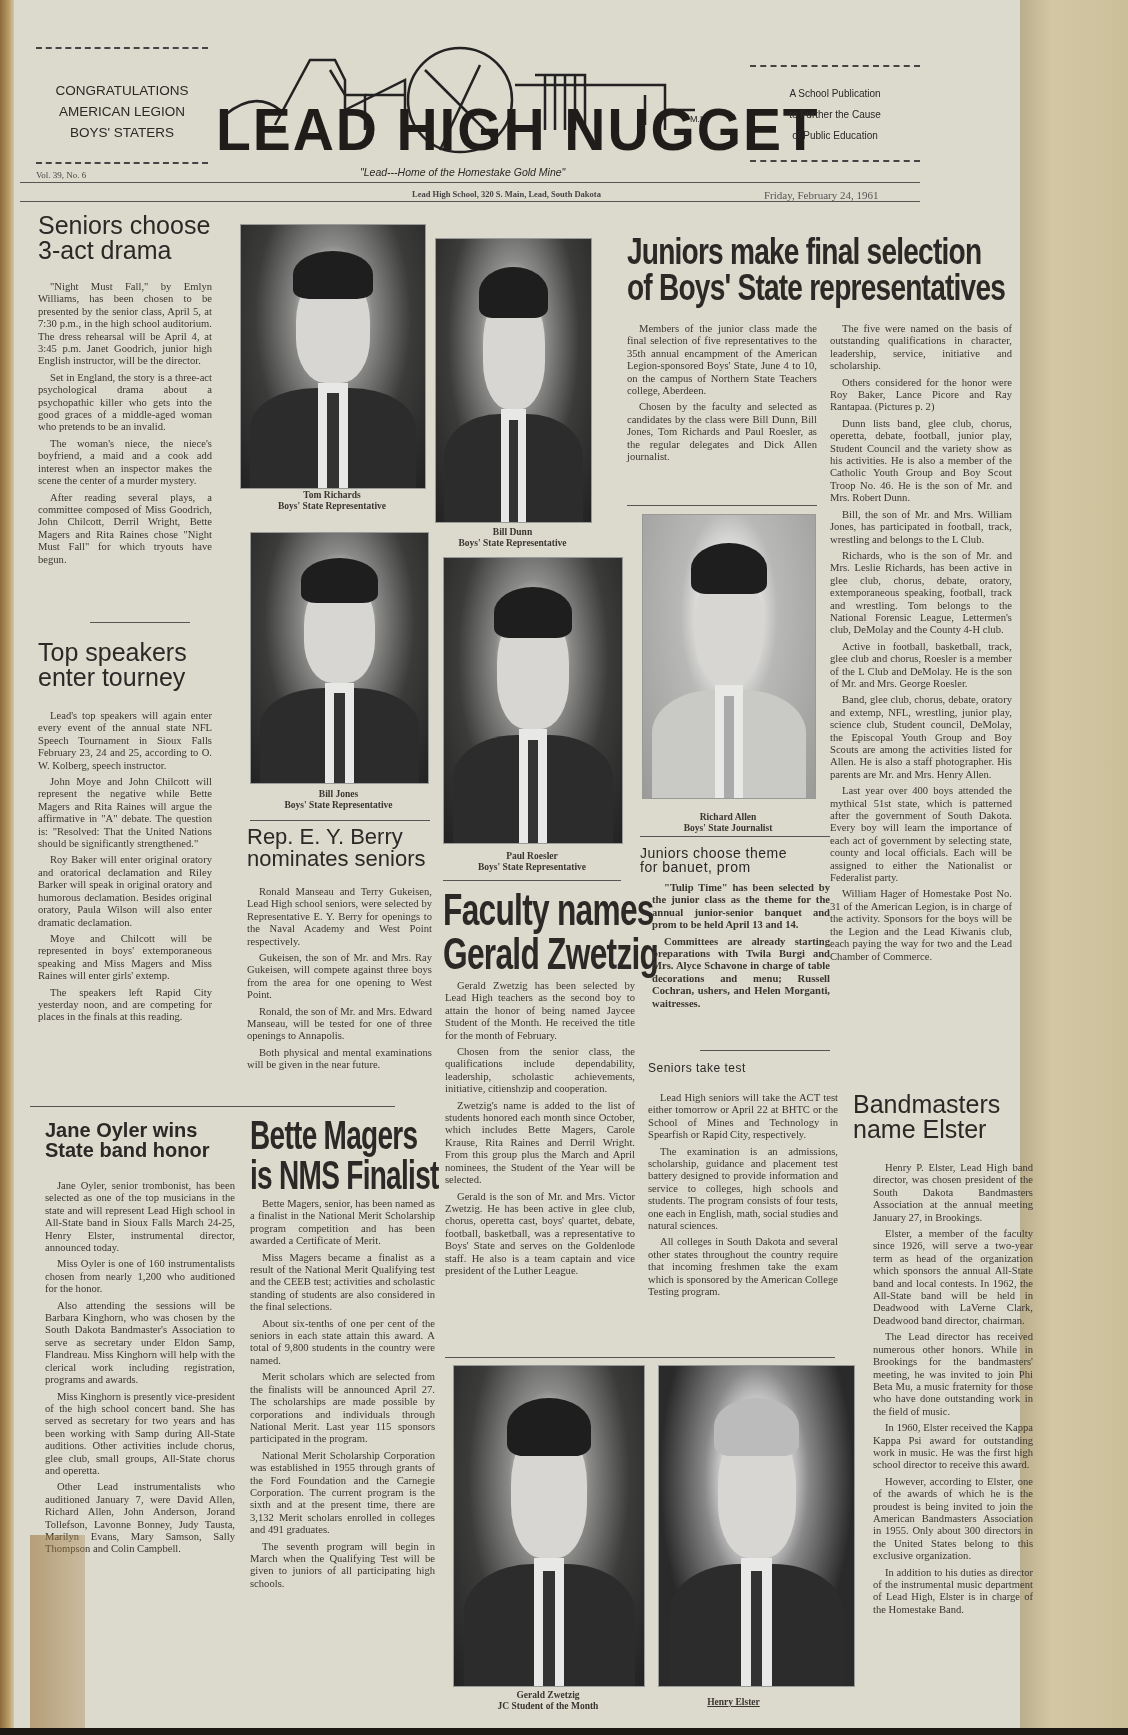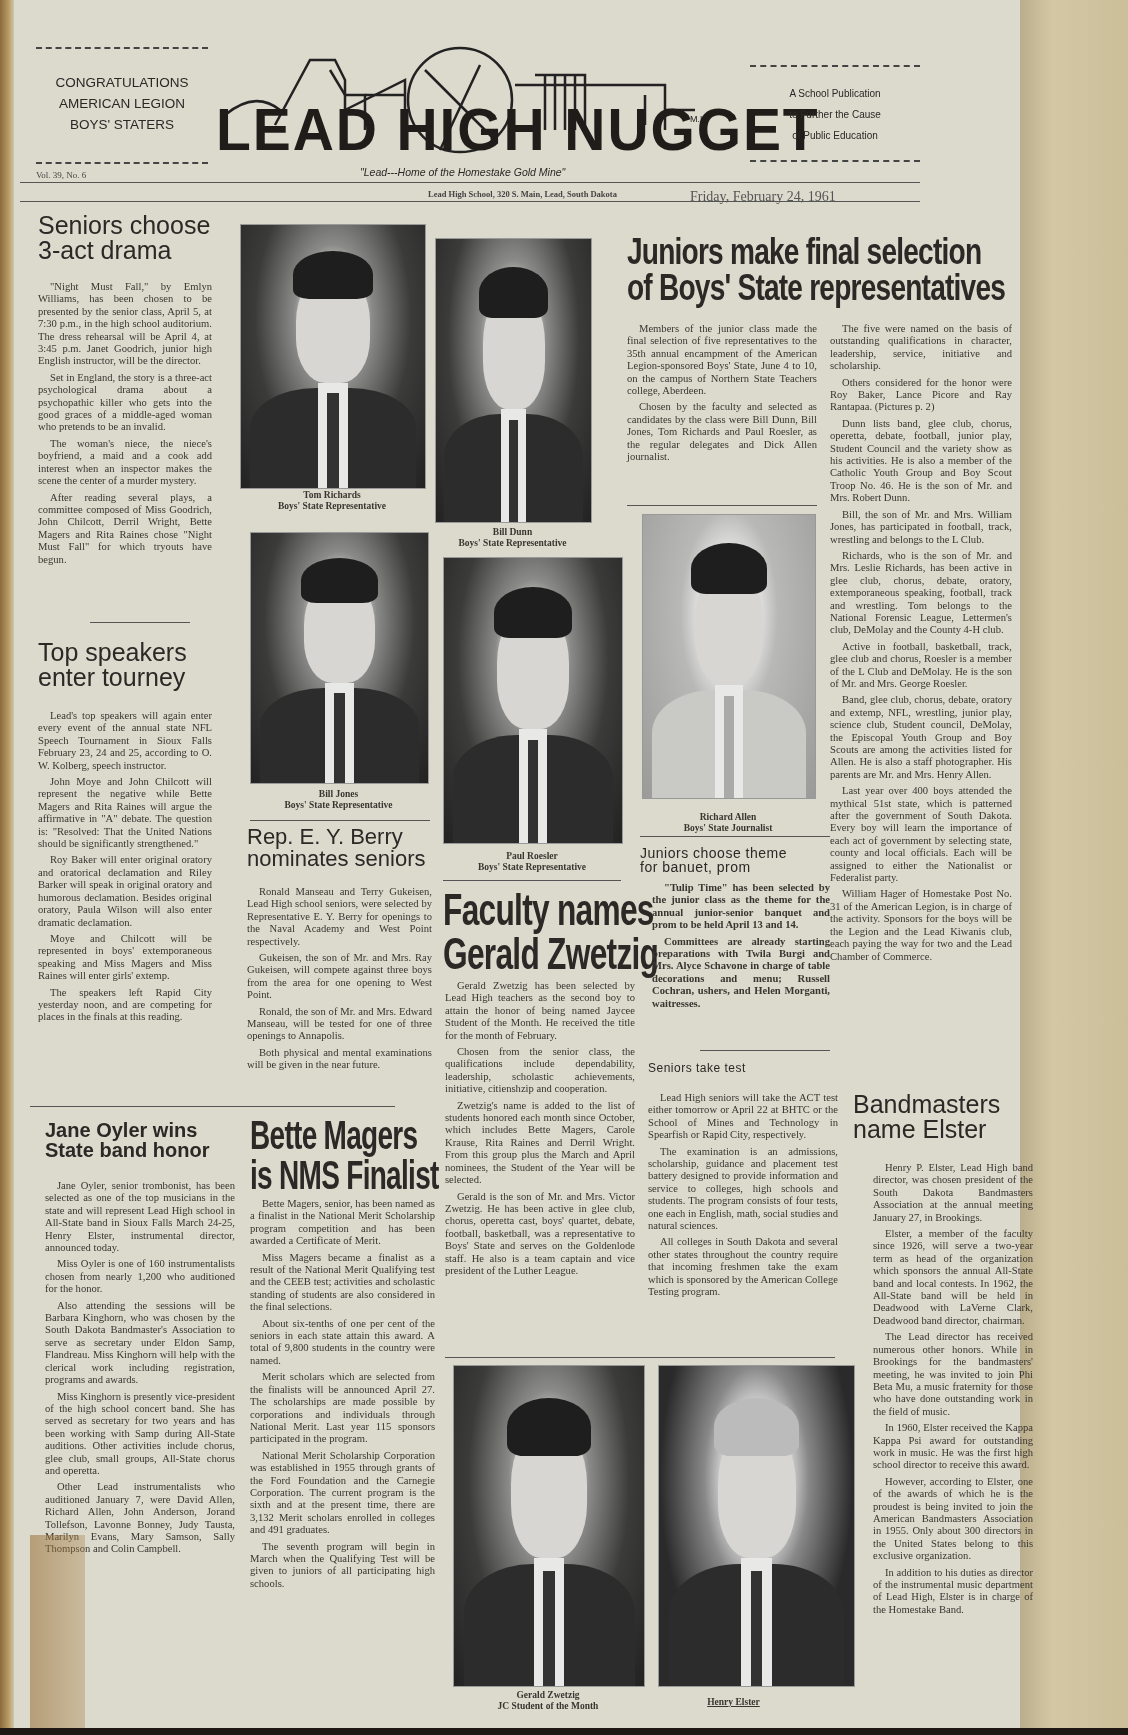--- a/index.html
+++ b/index.html
@@ -25,21 +25,21 @@
   .headline{color:#2b2826;line-height:1;}
 </style>
 </head>
 <body>
 
 <div class="page"></div>
 <div class="binding"></div>
 <div class="rightedge"></div>
 
 <div class="abs dash" style="left:36px;top:47px;width:172px;"></div>
-<div class="abs sans" style="left:36px;top:72px;width:172px;text-align:center;font-size:13.5px;line-height:21px;color:#2b2826;">
+<div class="abs sans" style="left:36px;top:80px;width:172px;text-align:center;font-size:13.5px;line-height:21px;color:#2b2826;">
   <div>CONGRATULATIONS</div>
   <div>AMERICAN LEGION</div>
   <div>BOYS' STATERS</div>
 </div>
 <div class="abs dash" style="left:36px;top:162px;width:172px;"></div>
 
 <svg class="abs" style="left:215px;top:40px;" width="540" height="150">
   <g fill="none" stroke="#222" stroke-width="2.5">
     <path d="M10 75 Q40 50 65 70"></path>
     <path d="M60 85 L95 20 L120 20 L130 40 L130 85"></path>
@@ -60,22 +60,22 @@
 <div class="abs dash" style="left:750px;top:65px;width:170px;"></div>
 <div class="abs sans" style="left:750px;top:83px;width:170px;text-align:center;font-size:10px;line-height:21px;color:#2b2826;">
   <div>A School Publication</div>
   <div>to Further the Cause</div>
   <div>of Public Education</div>
 </div>
 <div class="abs dash" style="left:750px;top:160px;width:170px;"></div>
 
 <div class="abs" style="left:36px;top:170px;font-size:9px;color:#444;">Vol. 39, No. 6</div>
 <div class="abs rule" style="left:20px;top:182px;width:900px;"></div>
-<div class="abs" style="left:428px;top:189px;font-size:8.5px;font-weight:bold;color:#444;">Lead High School, 320 S.  Main, Lead, South Dakota</div>
-<div class="abs" style="left:690px;top:189px;font-size:14px;color:#555;">Friday, February 24, 1961</div>
+<div class="abs" style="left:412px;top:189px;font-size:8.5px;font-weight:bold;color:#444;">Lead High School, 320 S.  Main, Lead, South Dakota</div>
+<div class="abs" style="left:764px;top:189px;font-size:11px;color:#555;">Friday, February 24, 1961</div>
 <div class="abs rule" style="left:20px;top:201px;width:900px;"></div>
 
 <div class="abs sans headline" style="left:38px;top:213px;font-size:25px;">
   <div>Seniors choose</div>
   <div>3-act drama</div>
 </div>
 <div class="abs body" style="left:38px;top:281px;width:174px;">
   <p>"Night Must Fall," by Emlyn Williams, has been chosen to be presented by the senior class, April 5, at 7:30 p.m., in the high school auditorium. The dress rehearsal will be April 4, at 3:45 p.m. Janet Goodrich, junior high English instructor, will be the director.</p>
   <p>Set in England, the story is a three-act psychological drama about a psychopathic killer who gets into the good graces of a middle-aged woman who pretends to be an invalid.</p>
   <p>The woman's niece, the niece's boyfriend, a maid and a cook add interest when an inspector makes the scene the center of a murder mystery.</p>

